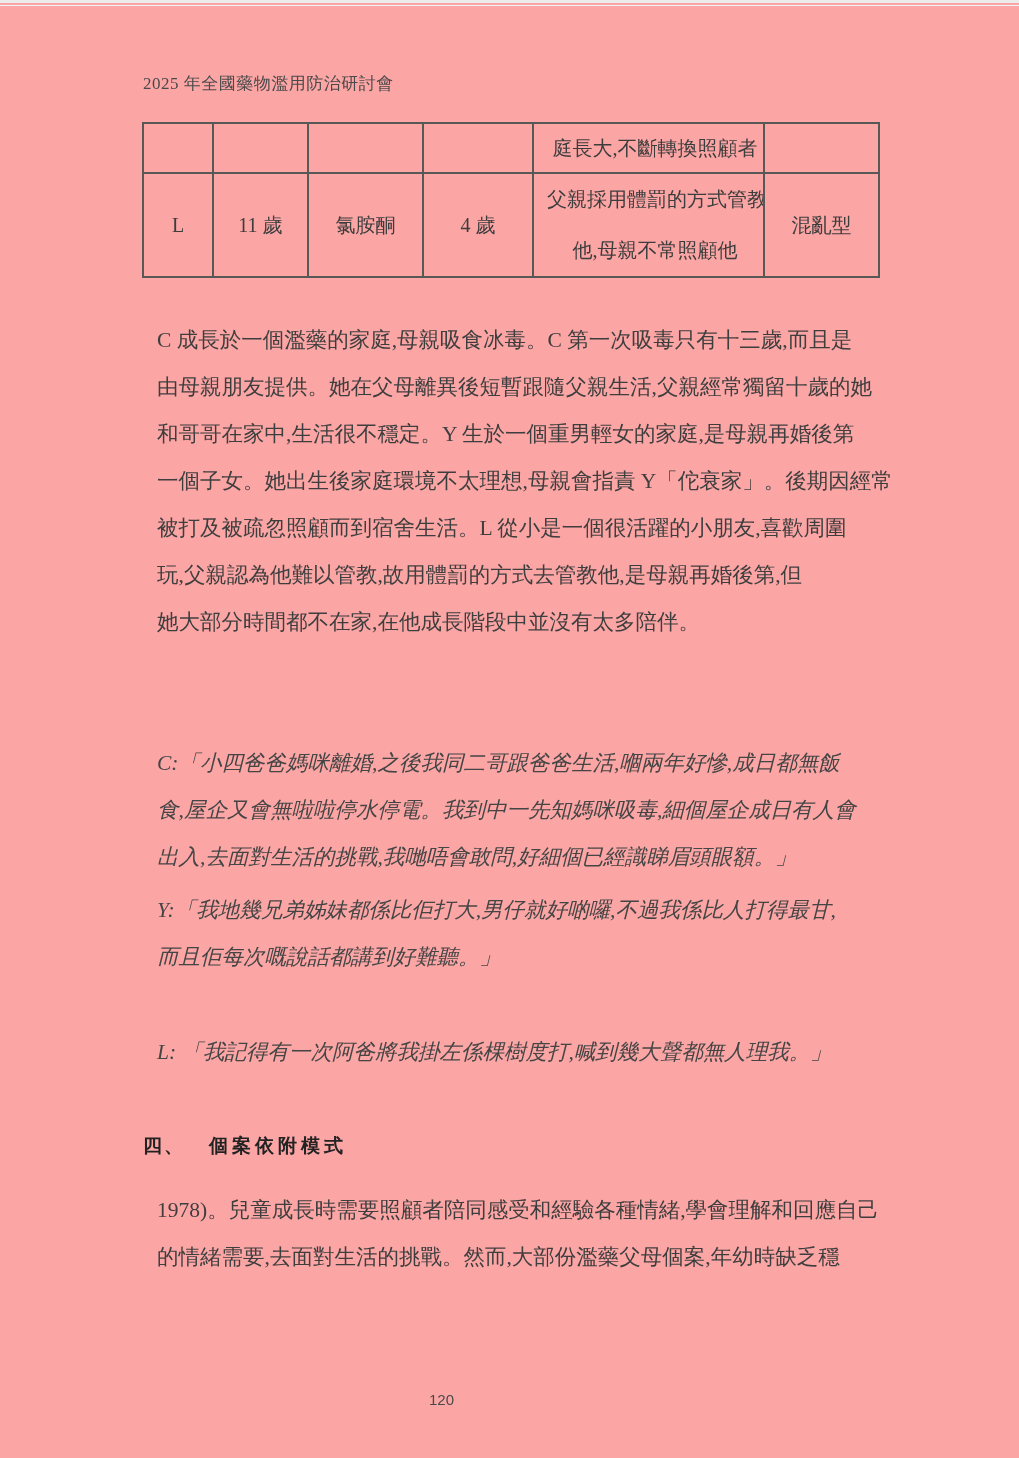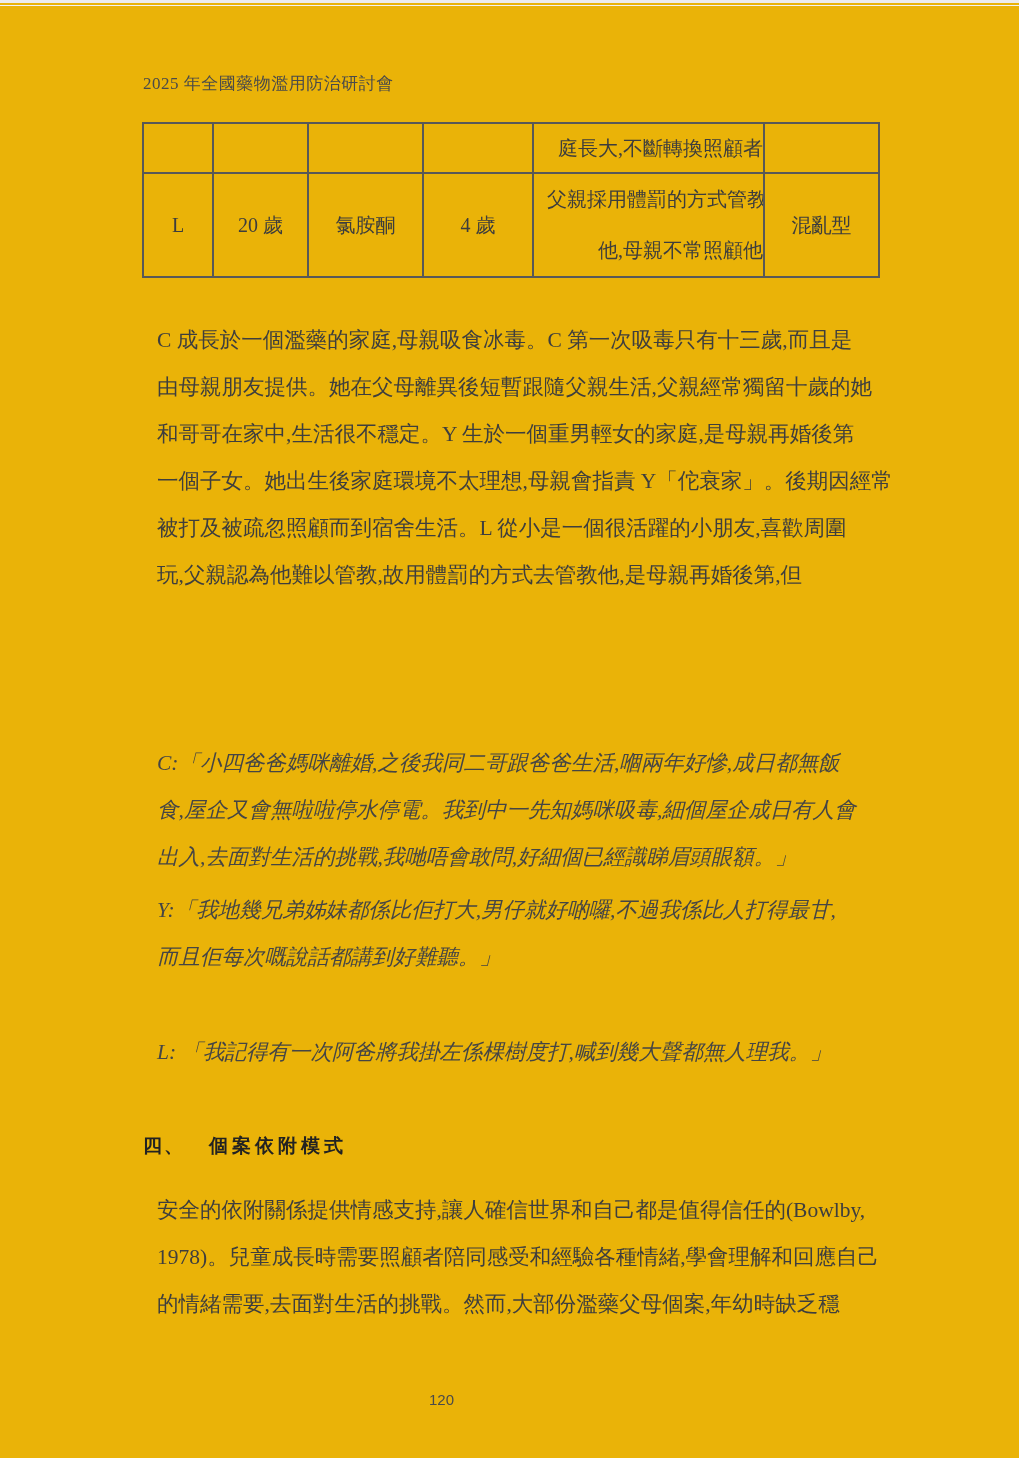--- a/index.html
+++ b/index.html
@@ -1,18 +1,18 @@
 <!DOCTYPE html>
 <html><head>
 <meta charset="utf-8">
 <style>
   html,body { margin:0; padding:0; background:#ffffff; }
   .page {
     position:relative; width:1019px; height:1458px;
-    background:#eab308; overflow:hidden;
+    background:#fca5a5; overflow:hidden;
     font-family:"Liberation Serif","DejaVu Serif",serif;
     color:#3d3d3d;
   }
   .top-strip {
     position:absolute; top:0; left:0; width:1019px; height:3px;
     background:#ececec;
   }
   .top-strip2 {
     position:absolute; top:5px; left:0; width:1019px; height:1px;
     background:#f3f3f3;
@@ -26,21 +26,21 @@
   .case-table {
     position:absolute; left:142px; top:122px;
     border-collapse:collapse; table-layout:fixed; width:736px;
   }
   .case-table td {
     border:2px solid #585858; text-align:center; vertical-align:middle;
     font-size:20px; color:#3d3d3d; padding:0; overflow:hidden;
   }
   .case-table .r1 { height:50px; }
   .case-table .r2 { height:93px; }
-  .case-table td.cell-left { text-align:right; padding-left:13px; }
+  .case-table td.cell-left { text-align:center; padding-left:13px; }
   .tline { line-height:51px; white-space:nowrap; }
   
   .block { position:absolute; left:143px; width:760px;margin-left:14px; }
   .line {
     height:47px; line-height:47px; font-size:21.5px;
     white-space:nowrap; color:#3e3e3e;
   }
   .quote .line { font-style:italic; color:#454545; }
   .heading {
     position:absolute; left:143px; top:1128px;
@@ -77,39 +77,40 @@
         <tr class="r1">
       <td></td>
       <td></td>
       <td></td>
       <td></td>
       <td class="cell-left">庭長大,不斷轉換照顧者</td>
       <td></td>
     </tr>
     <tr class="r2">
       <td>L</td>
-      <td>20 歲</td>
+      <td>11 歲</td>
       <td>氯胺酮</td>
       <td>4 歲</td>
       <td class="cell-left">
         <div class="tline">父親採用體罰的方式管教</div>
         <div class="tline">他,母親不常照顧他</div>
       </td>
       <td>混亂型</td>
     </tr>
   </tbody>
     </table>
 
   <div class="block" style="top:317px">
     <div class="line">C 成長於一個濫藥的家庭,母親吸食冰毒。C 第一次吸毒只有十三歲,而且是</div>
     <div class="line">由母親朋友提供。她在父母離異後短暫跟隨父親生活,父親經常獨留十歲的她</div>
     <div class="line">和哥哥在家中,生活很不穩定。Y 生於一個重男輕女的家庭,是母親再婚後第</div>
     <div class="line">一個子女。她出生後家庭環境不太理想,母親會指責 Y「佗衰家」。後期因經常</div>
     <div class="line">被打及被疏忽照顧而到宿舍生活。L 從小是一個很活躍的小朋友,喜歡周圍</div>
     <div class="line">玩,父親認為他難以管教,故用體罰的方式去管教他,是母親再婚後第,但</div>
+    <div class="line">她大部分時間都不在家,在他成長階段中並沒有太多陪伴。</div>
   </div>
 
   <div class="block quote" style="top:740px">
     <div class="line">C:「小四爸爸媽咪離婚,之後我同二哥跟爸爸生活,嗰兩年好慘,成日都無飯</div>
     <div class="line">食,屋企又會無啦啦停水停電。我到中一先知媽咪吸毒,細個屋企成日有人會</div>
     <div class="line">出入,去面對生活的挑戰,我哋唔會敢問,好細個已經識睇眉頭眼額。」</div>
   </div>
 
   <div class="block quote" style="top:1029px">
     <div class="line">L: 「我記得有一次阿爸將我掛左係棵樹度打,喊到幾大聲都無人理我。」</div>
@@ -118,19 +119,18 @@
   <div class="block quote" style="top:887px">
     <div class="line">Y:「我地幾兄弟姊妹都係比佢打大,男仔就好啲囉,不過我係比人打得最甘,</div>
     <div class="line">而且佢每次嘅說話都講到好難聽。」</div>
   </div>
 
   <div class="heading">
     <span class="h-num">四、</span><span class="h-title">個案依附模式</span>
   </div>
 
   <div class="block" style="top:1187px">
-    <div class="line">安全的依附關係提供情感支持,讓人確信世界和自己都是值得信任的(Bowlby,</div>
     <div class="line">1978)。兒童成長時需要照顧者陪同感受和經驗各種情緒,學會理解和回應自己</div>
     <div class="line">的情緒需要,去面對生活的挑戰。然而,大部份濫藥父母個案,年幼時缺乏穩</div>
   </div>
 
   <div class="page-num">120</div>
 </div>
 
 </body></html>

